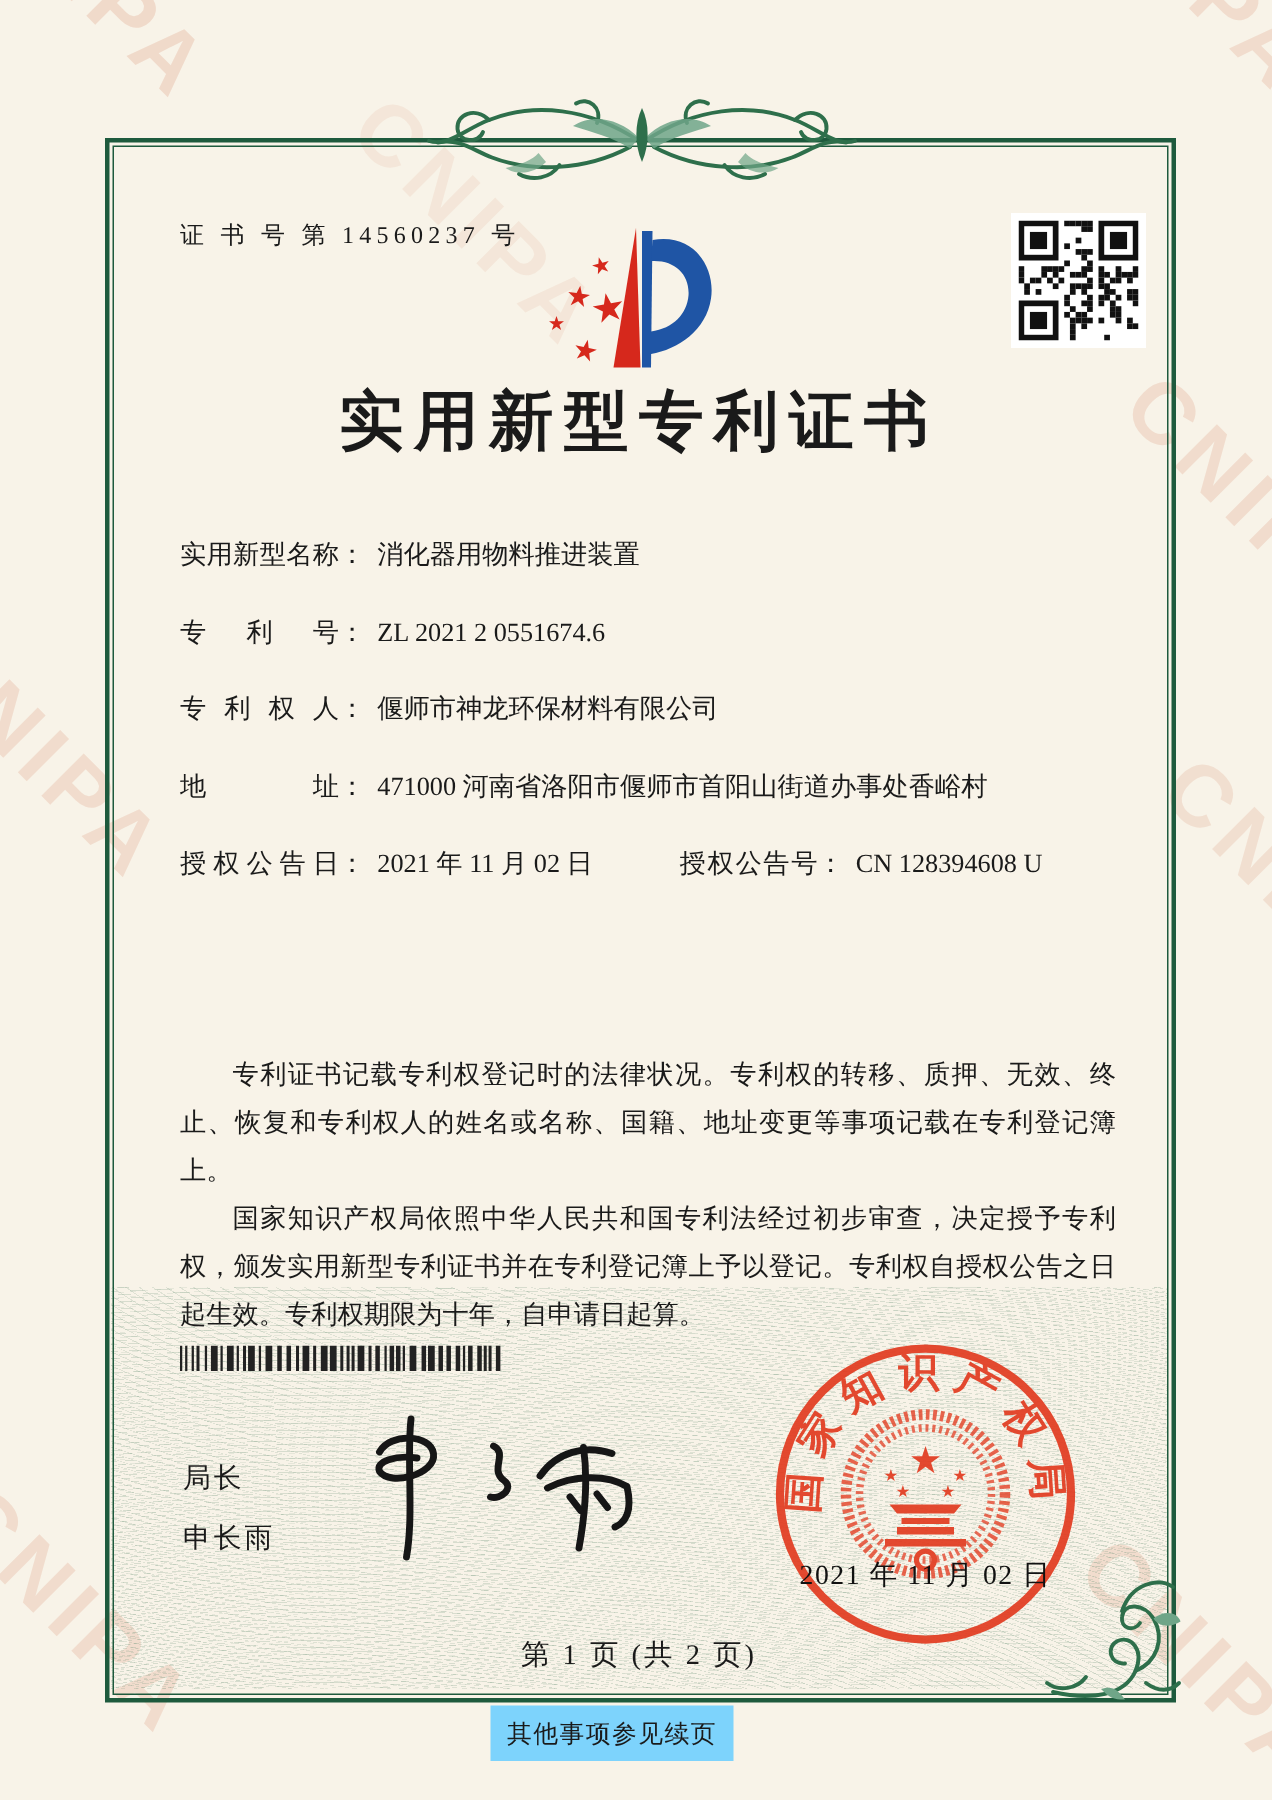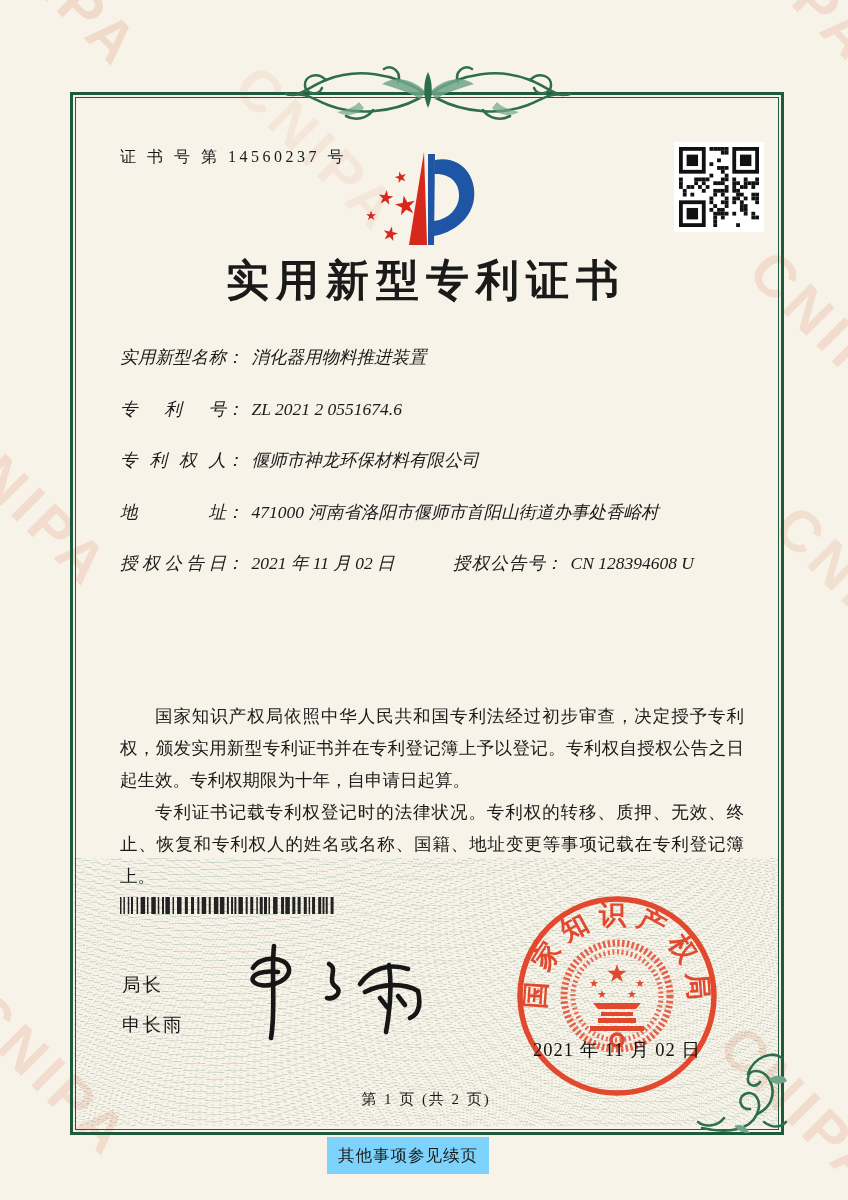--- a/index.html
+++ b/index.html
@@ -25,39 +25,39 @@
   .frame{position:absolute;left:70px;top:92px;width:708px;height:1037px;
          border:3.5px solid var(--border_green);z-index:2;pointer-events:none;}
   .frame::after{content:"";position:absolute;inset:2px;border:1.5px solid var(--border_green);}
   .ornTop{position:absolute;left:278px;top:52px;z-index:3;}
   .ornCorner{position:absolute;left:694px;top:1048px;z-index:3;}
   .certno{position:absolute;left:120px;top:147px;z-index:3;font-size:16px;letter-spacing:3.5px;text-align:right;}
   .logo{position:absolute;left:360px;top:140px;z-index:3;}
   .qr{position:absolute;left:674px;top:142px;z-index:3;background:#fff;padding:5px;line-height:0;}
   .title{position:absolute;left:70px;top:252px;width:712px;text-align:center;z-index:3;
          font-size:43px;font-weight:700;letter-spacing:7px;}
-  .fields{position:absolute;left:120px;top:345px;width:648px;z-index:3;font-size:17.5px;font-style:italic;}
+  .fields{position:absolute;left:120px;top:357px;width:648px;z-index:3;font-size:17.5px;}
   .row{height:51.5px;position:relative;white-space:nowrap;}
   .lab{display:inline-block;width:106px;text-align:justify;text-align-last:justify;vertical-align:top;}
   .colon{display:inline-block;margin-right:8px;}
   .pair2{position:absolute;left:333px;top:0;white-space:nowrap;}
   .pair2 .lab{width:92px;}
   .paras{position:absolute;left:120px;top:700px;width:624px;z-index:3;
          font-size:17.5px;line-height:1.83;text-align:justify;}
   .paras p{margin:0;text-indent:2em;}
   .barcode{position:absolute;left:120px;top:897px;z-index:3;}
   .official{position:absolute;left:122px;top:972px;z-index:3;
             font-family:"Liberation Sans","DejaVu Sans",sans-serif;font-size:18.5px;letter-spacing:2px;}
   .official div{margin-bottom:15px;}
   .sig{position:absolute;left:222px;top:938px;z-index:3;}
   .seal{position:absolute;left:502px;top:881px;z-index:4;}
   .sealdate{position:absolute;left:512px;top:1037px;width:210px;text-align:center;z-index:5;
             font-size:18.5px;letter-spacing:1px;color:#111;}
   .pageno{position:absolute;left:70px;top:1090px;width:712px;text-align:center;z-index:3;
-          font-size:15px;letter-spacing:2px;}
+          font-size:19px;letter-spacing:2px;}
   .cont{position:absolute;left:327px;top:1137px;width:162px;height:37px;background:#7dd3fc;z-index:3;
         text-align:center;line-height:37px;font-size:16.5px;letter-spacing:1px;}
   svg text.st{font-family:"DejaVu Sans",sans-serif;}
 </style>
 </head>
 <body>
 
 <div class="wm" style="left:-45px;top:-50px;opacity:.5">CNIPA</div>
 <div class="wm" style="left:690px;top:-55px;opacity:.45">CNIPA</div>
 <div class="wm" style="left:215px;top:115px;opacity:.25">CNIPA</div>
@@ -243,22 +243,22 @@
   <div class="row">
     <span class="lab">地址</span><span class="colon">：</span><span class="val">471000 河南省洛阳市偃师市首阳山街道办事处香峪村</span>
   </div>
   <div class="row">
     <span class="lab">授权公告日</span><span class="colon">：</span><span class="val">2021 年 11 月 02 日</span>
     <span class="pair2"><span class="lab">授权公告号</span><span class="colon">：</span><span class="val">CN 128394608 U</span></span>
   </div>
 </div>
 
 <div class="paras">
+  <p>专利证书记载专利权登记时的法律状况。专利权的转移、质押、无效、终止、恢复和专利权人的姓名或名称、国籍、地址变更等事项记载在专利登记簿上。</p>
   <p>国家知识产权局依照中华人民共和国专利法经过初步审查，决定授予专利权，颁发实用新型专利证书并在专利登记簿上予以登记。专利权自授权公告之日起生效。专利权期限为十年，自申请日起算。</p>
-  <p>专利证书记载专利权登记时的法律状况。专利权的转移、质押、无效、终止、恢复和专利权人的姓名或名称、国籍、地址变更等事项记载在专利登记簿上。</p>
 </div>
 
 <svg class="barcode" width="216" height="17" viewBox="0 0 216 17">
     <g id="bars">
       <rect x="0" y="0" width="1.5" height="17" fill="#222"></rect>
       <rect x="3.4237870847806335" y="0" width="1.5" height="17" fill="#222"></rect>
       <rect x="7.774680948304013" y="0" width="1.5" height="17" fill="#222"></rect>
       <rect x="10.996866564778612" y="0" width="2" height="17" fill="#222"></rect>
       <rect x="16.544855191651735" y="0" width="1.5" height="17" fill="#222"></rect>
       <rect x="20.617413057293746" y="0" width="4.5" height="17" fill="#222"></rect>

